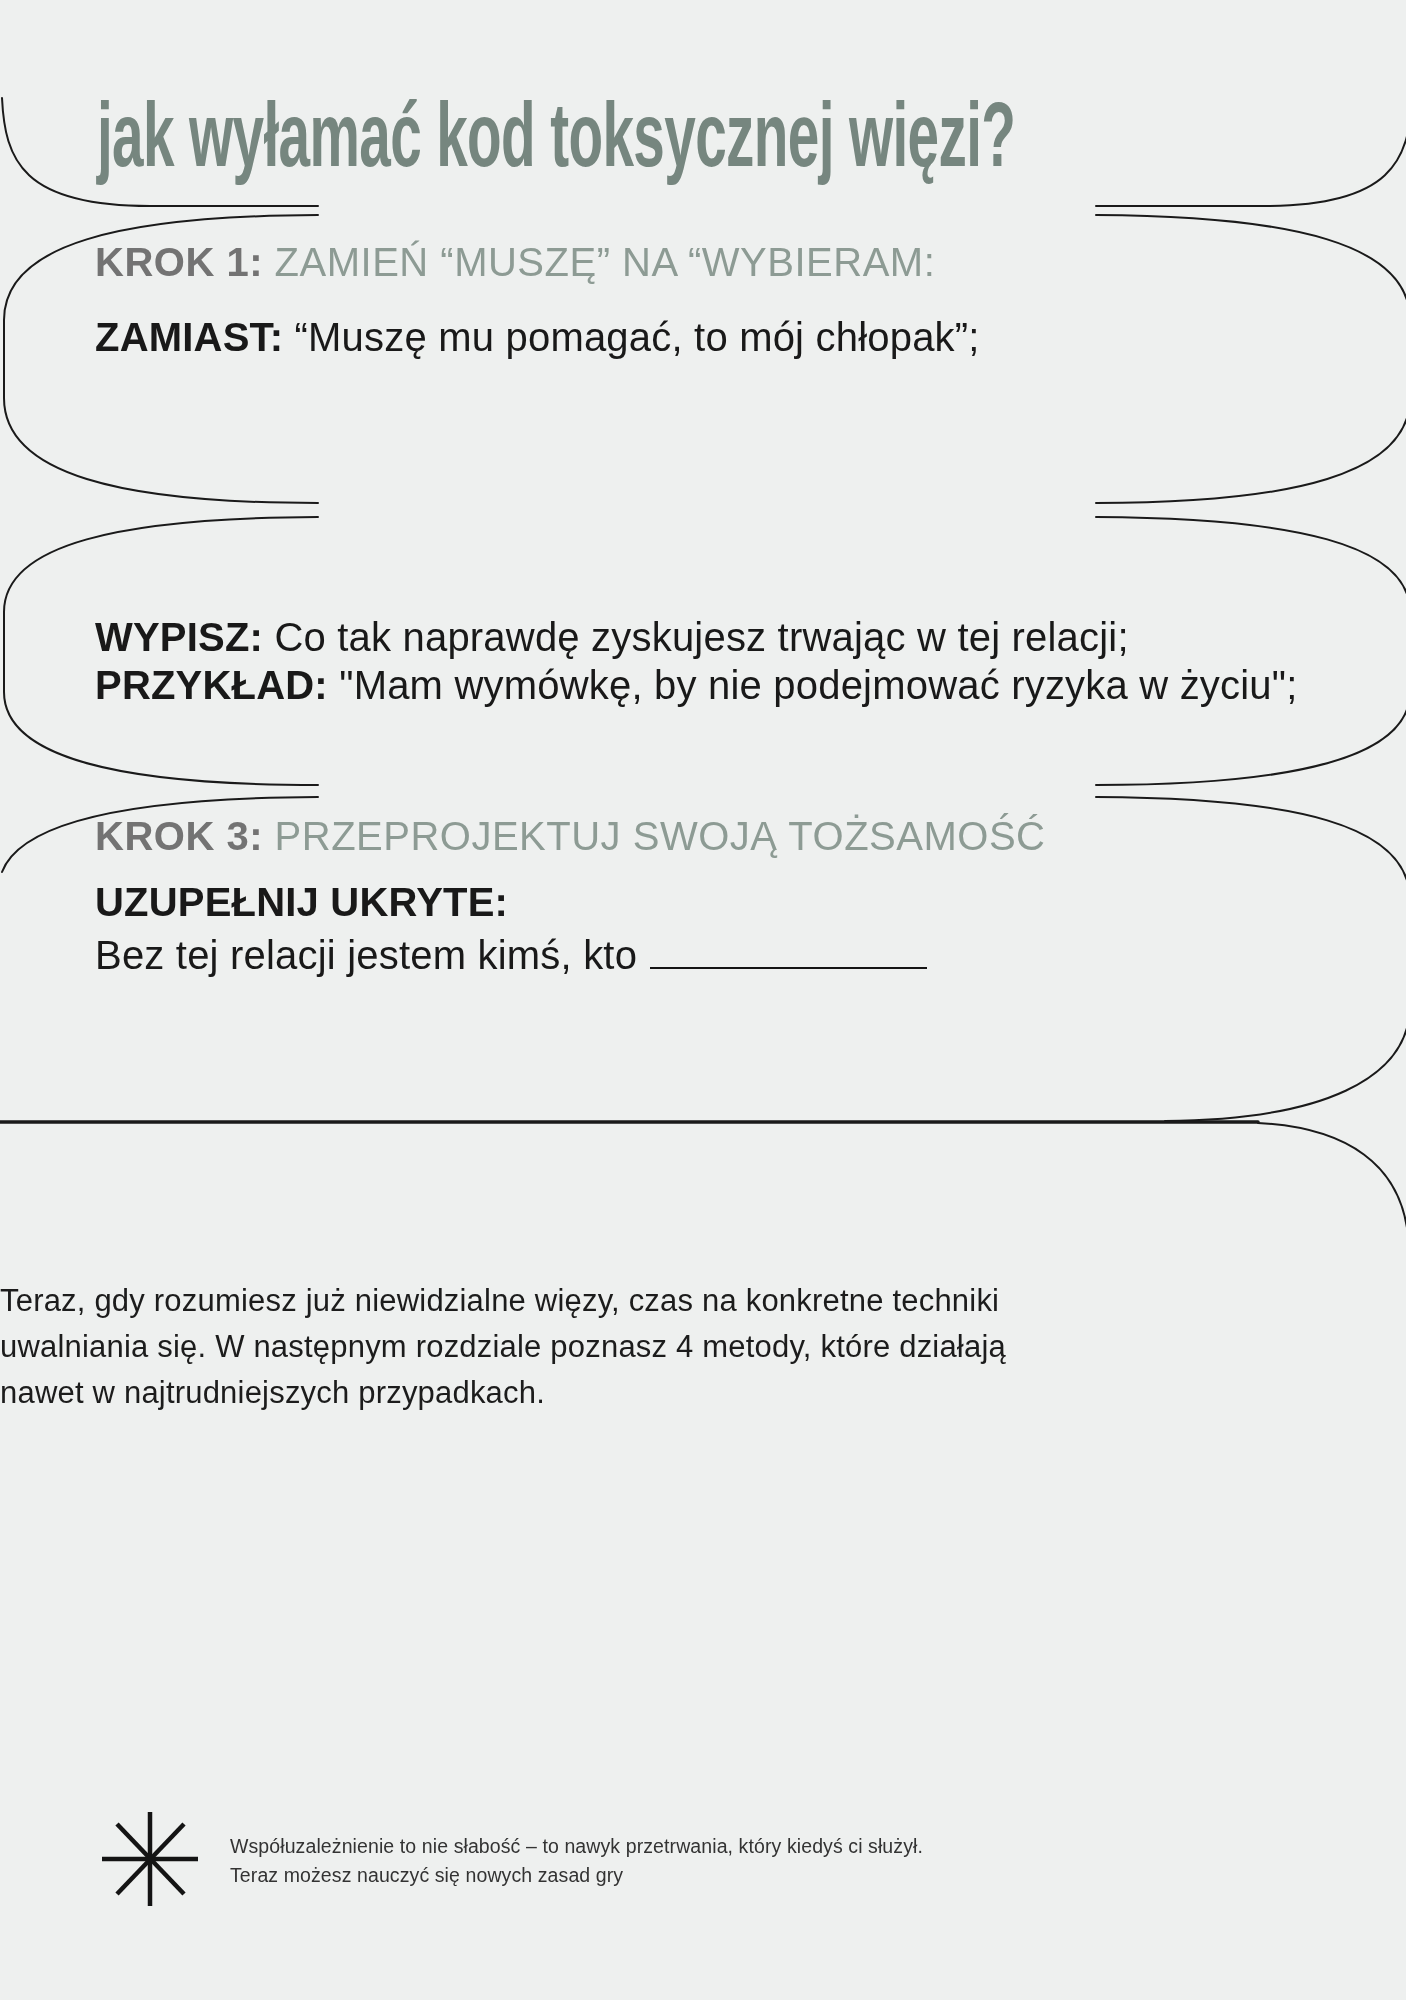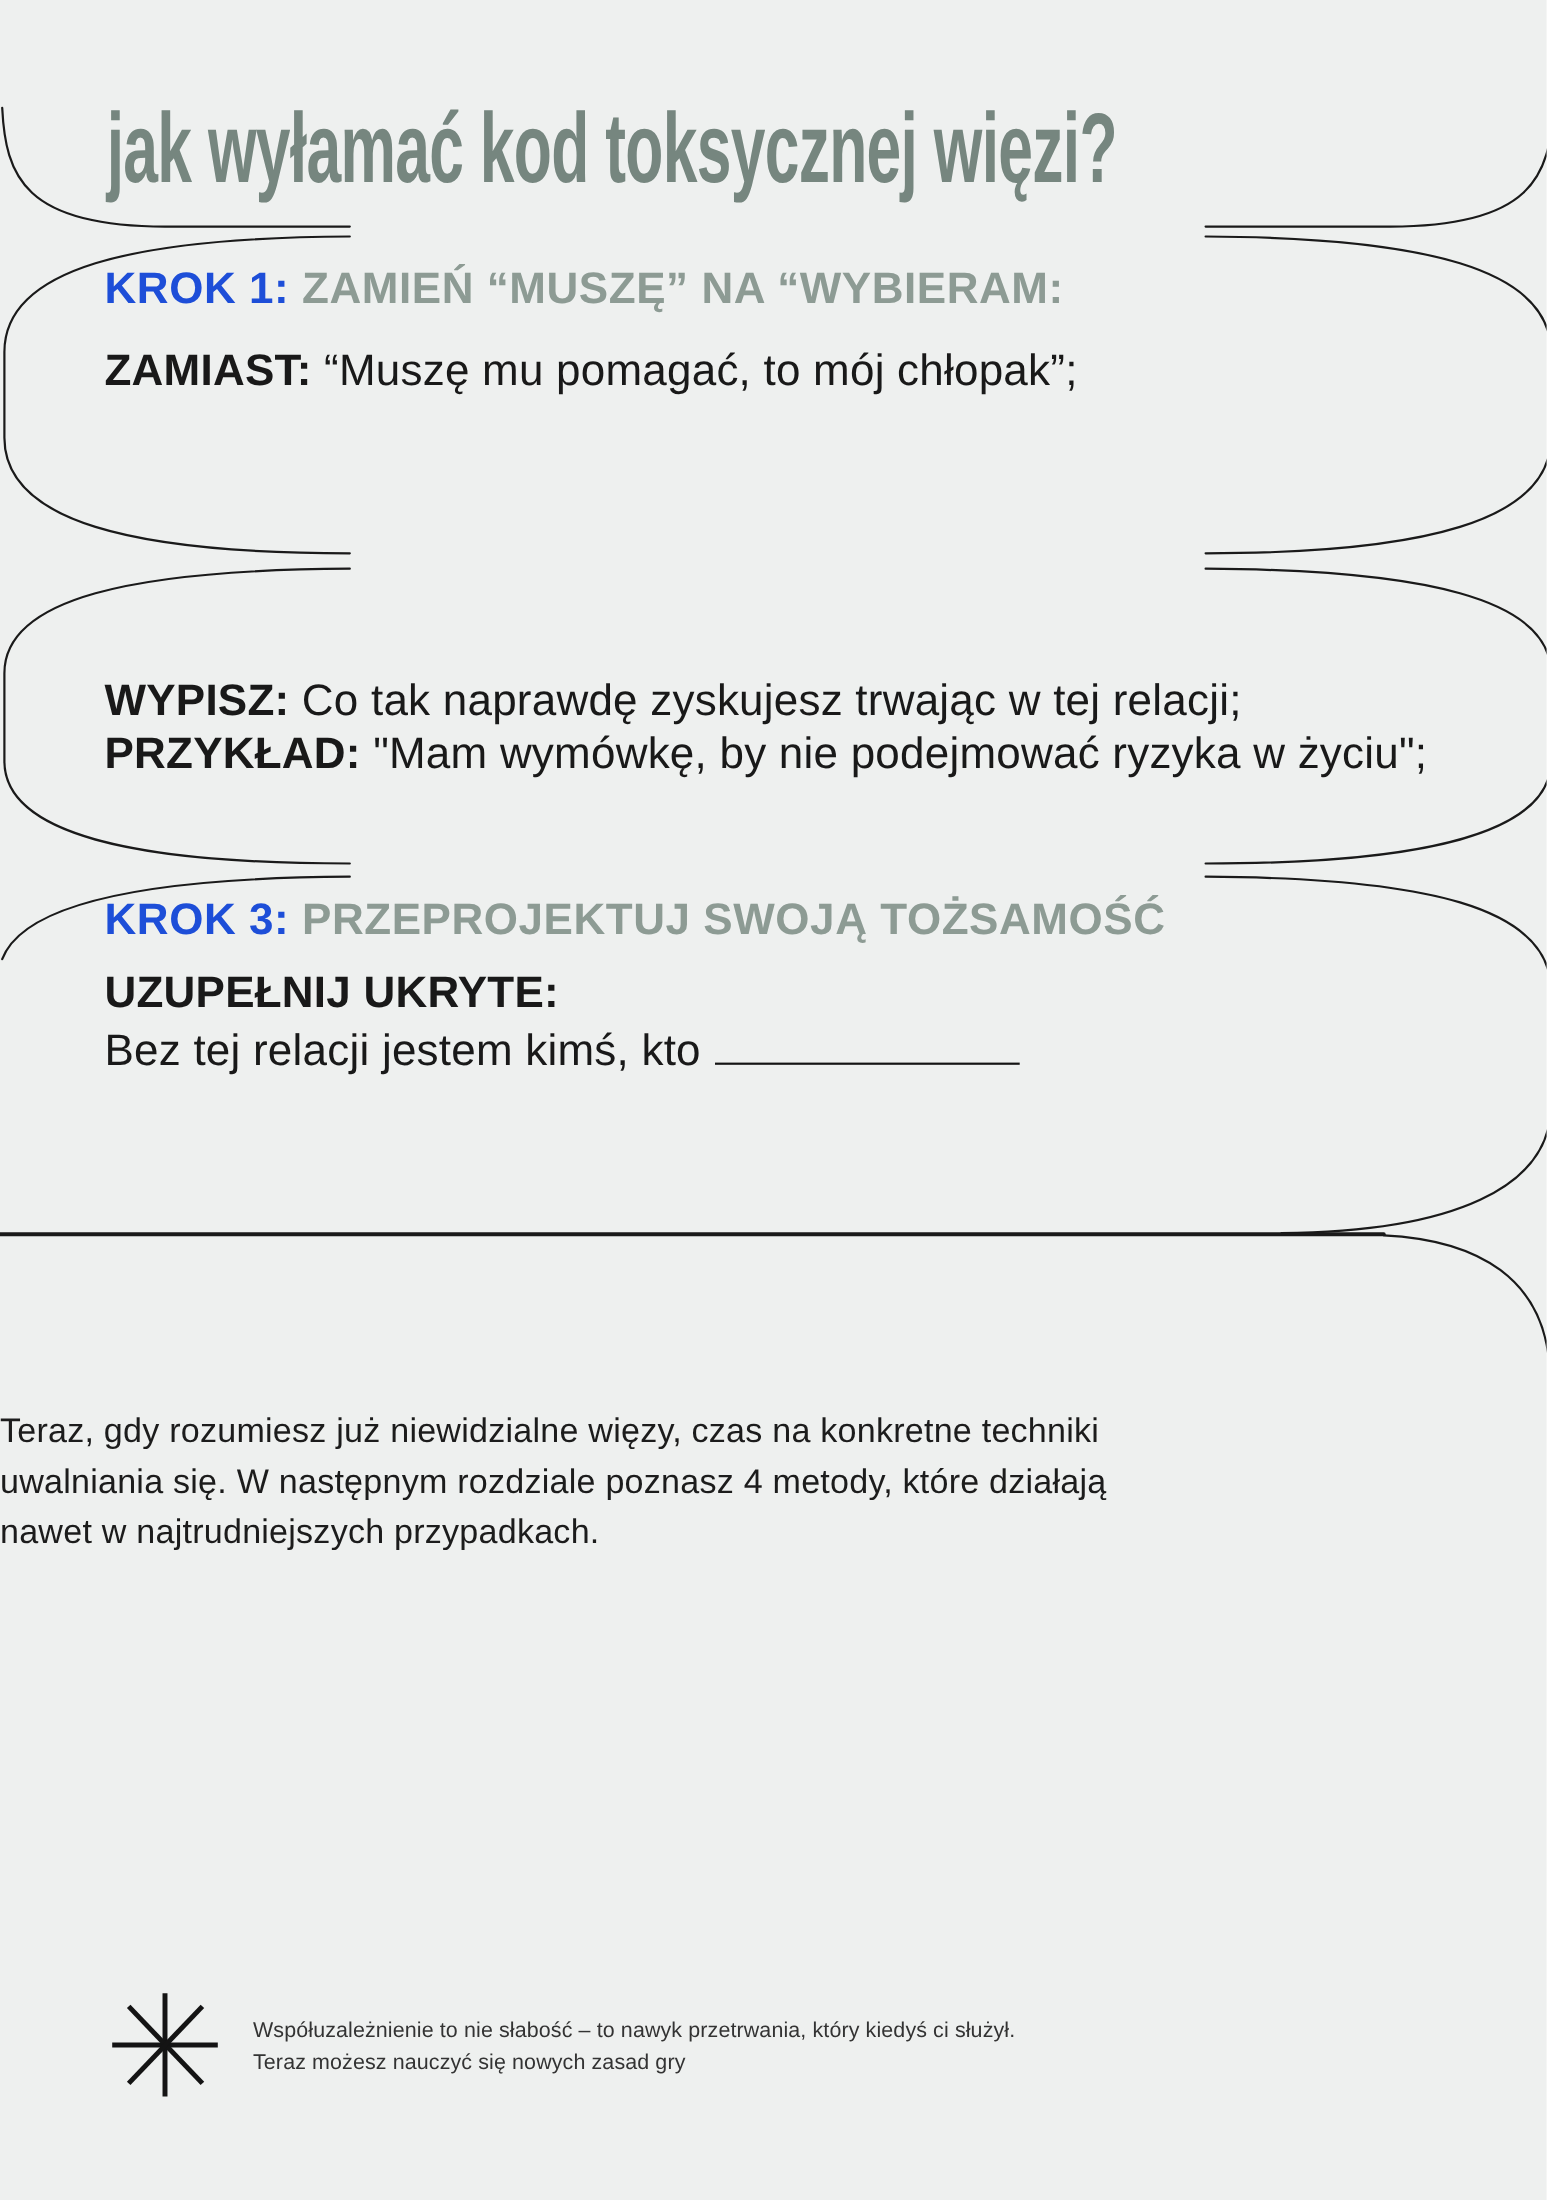--- a/index.html
+++ b/index.html
@@ -15,22 +15,22 @@
   .frames path, .frames line{fill:none;stroke:#1a1a1a;stroke-linecap:round;}
 
   .title{
     position:absolute;left:97px;top:84px;
     font-size:90px;font-weight:700;color:#76867f;
     letter-spacing:-1px;white-space:nowrap;
     transform:scaleX(0.63);transform-origin:left top;
   }
 
   .heading{position:absolute;left:95px;font-size:40px;white-space:nowrap;letter-spacing:0.5px;}
-  .step-label{font-weight:700;color:#1d4ed8;}
-  .step-rest{font-weight:700;color:#8d9b94;}
+  .step-label{font-weight:700;color:#737373;}
+  .step-rest{font-weight:400;color:#8d9b94;}
 
   .bodyline{position:absolute;left:95px;font-size:40px;color:#191919;white-space:nowrap;letter-spacing:0.2px;}
   .b{font-weight:700;}
 
   .blank-line{
     display:inline-block;width:277px;height:4px;
     border-bottom:2.5px solid #141414;margin-left:13px;
   }
 
   .paragraph{

